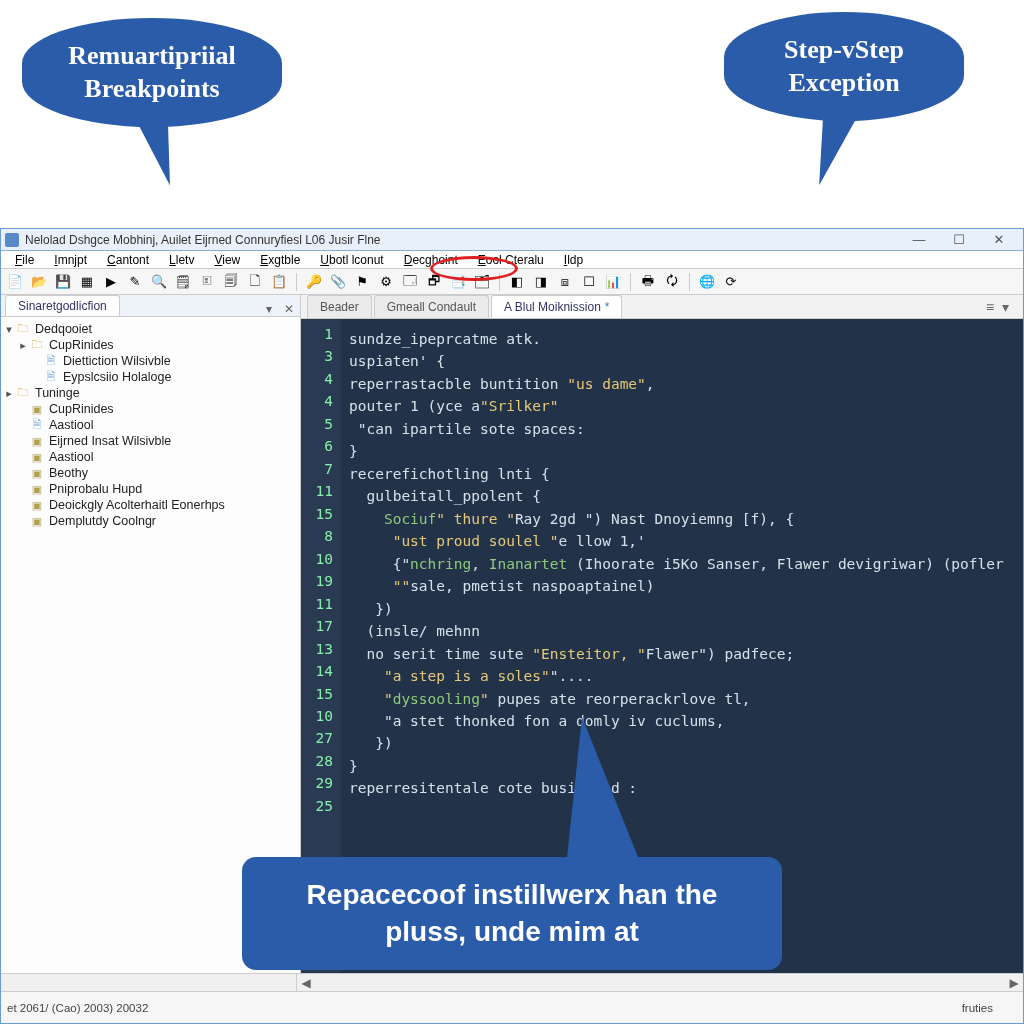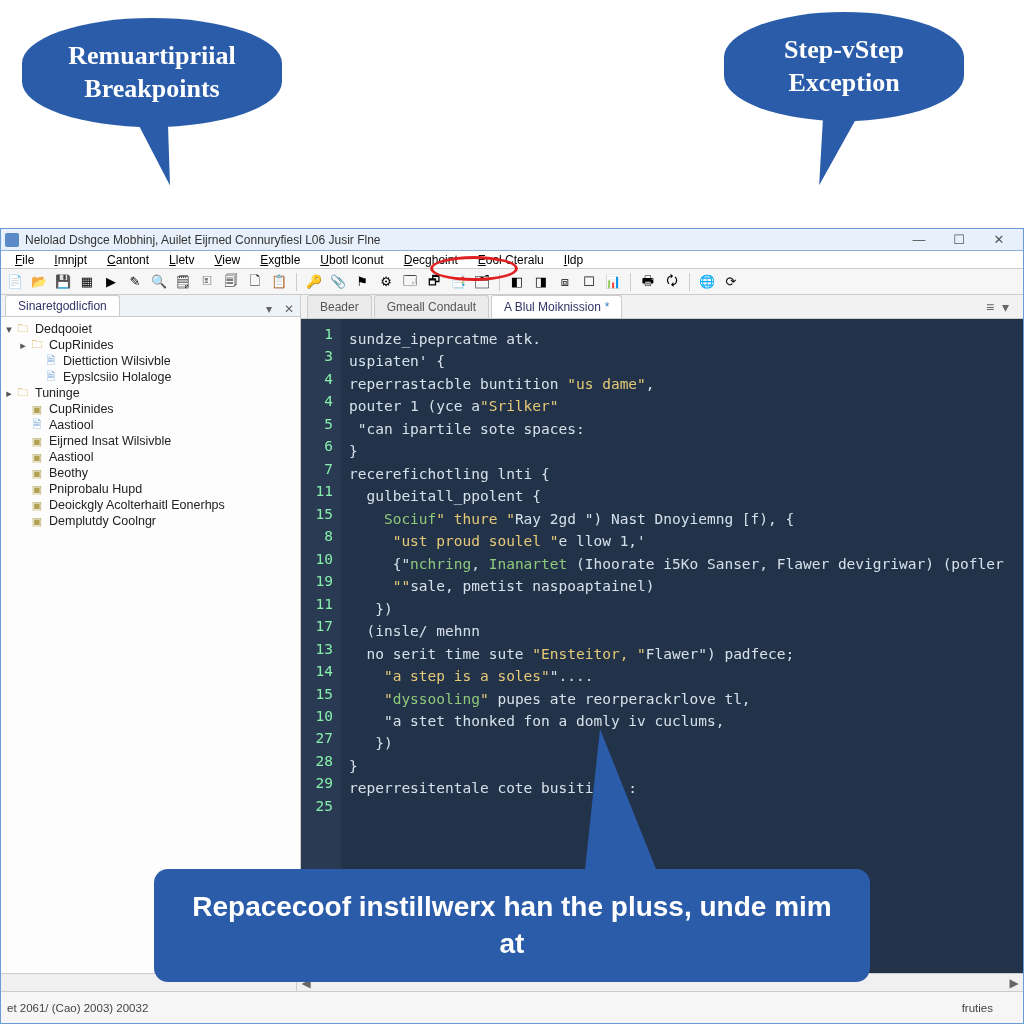--- a/index.html
+++ b/index.html
@@ -41,29 +41,29 @@
   #callout-right { top: 12px; right: 60px; width: 240px; }
   #callout-right .tail {
     bottom: -66px; left: 50%;
     border-left: 14px solid transparent;
     border-right: 20px solid transparent;
     border-top: 74px solid #2a5caa;
     transform: translateX(-30px) rotate(14deg);
   }
   .callout-bottom {
     position: absolute;
-    bottom: 42px; left: 50%;
+    bottom: 54px; left: 50%;
     transform: translateX(-50%);
     background: #2a5caa;
     color: #fff;
     font-size: 28px;
     font-weight: 600;
     padding: 20px 36px;
     border-radius: 14px;
-    width: 716px;
+    width: 540px;
     text-align: center;
     line-height: 1.3;
   }
   .callout-bottom .tail {
     position: absolute;
     top: -140px; left: 60%;
     width: 0; height: 0;
     border-left: 16px solid transparent;
     border-right: 60px solid transparent;
     border-bottom: 150px solid #2a5caa;

